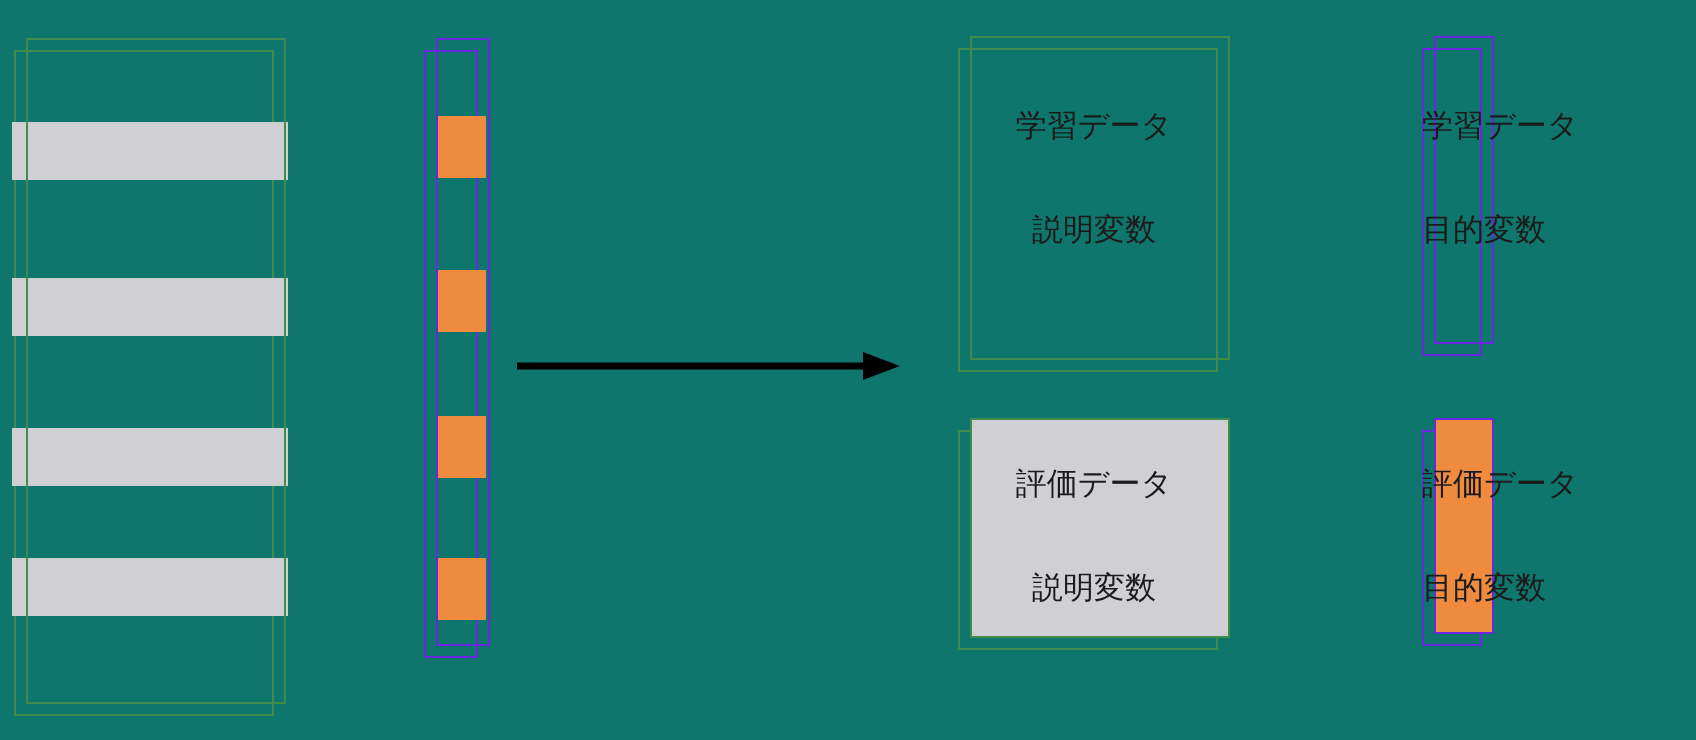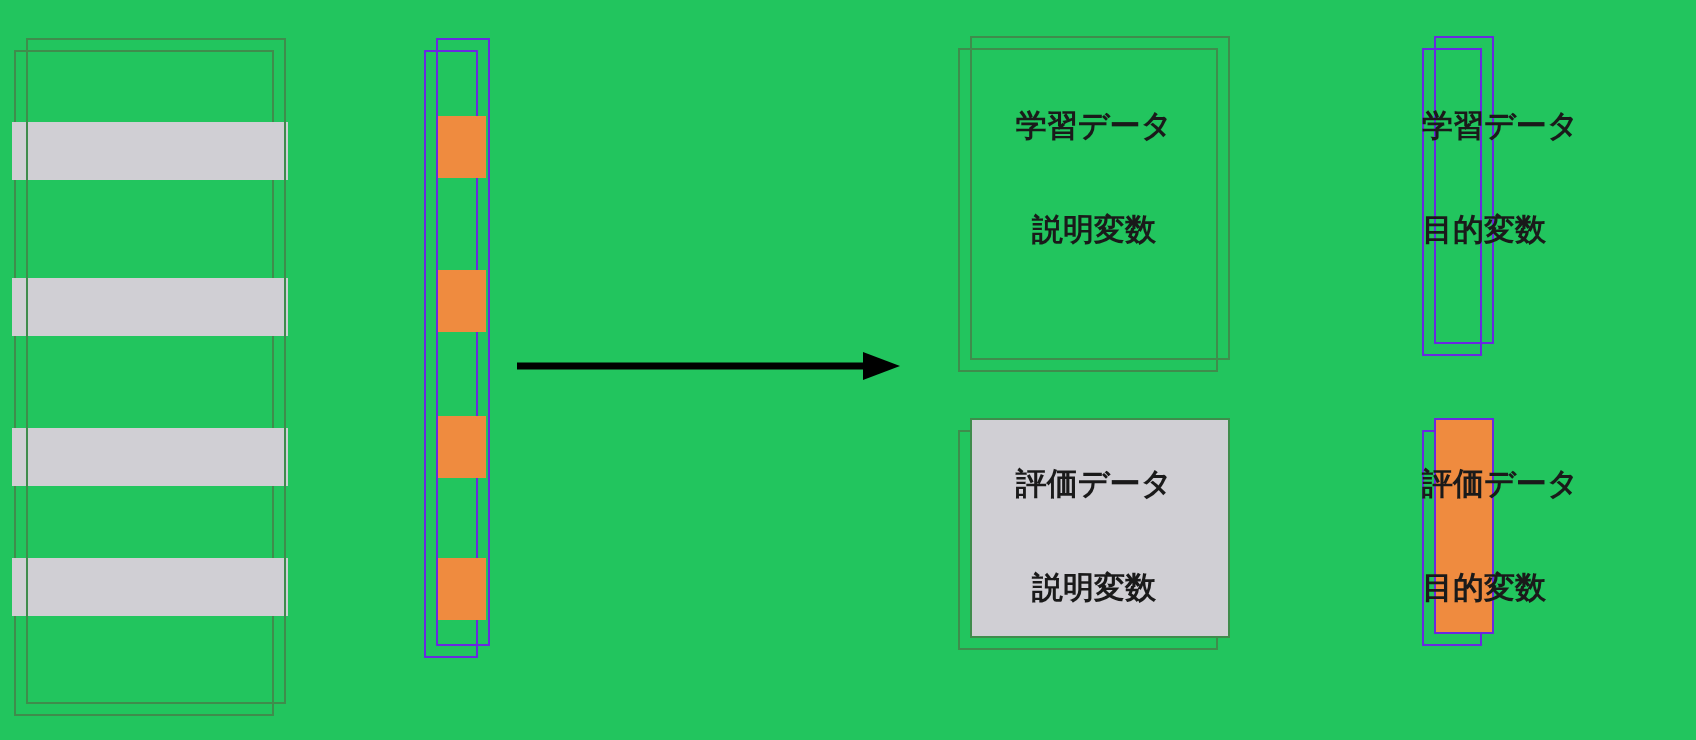--- a/index.html
+++ b/index.html
@@ -11,22 +11,21 @@
     width: 1696px;
     height: 740px;
     background: #f5f4ef;
     font-family: "DejaVu Sans", "Liberation Sans", sans-serif;
     overflow: hidden;
   }
   #stage {
     position: relative;
     width: 1696px;
     height: 740px;
-    background: #22c55e;
-    font-weight: bold;
+    background: #0f766e;
   }
 
   
   .stack {
     position: absolute;
   }
   .stack .sheet {
     position: absolute;
     box-sizing: border-box;
     background: transparent;

